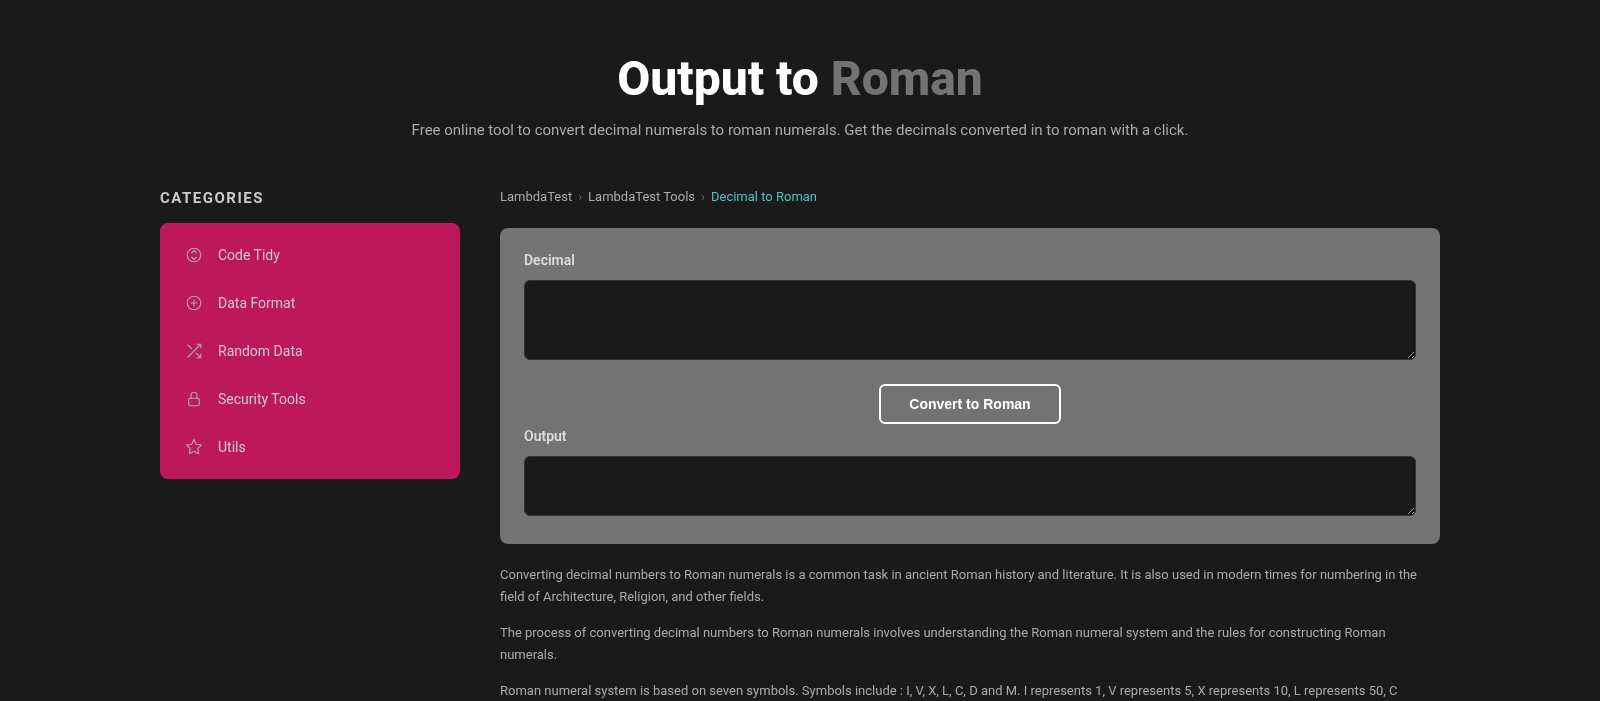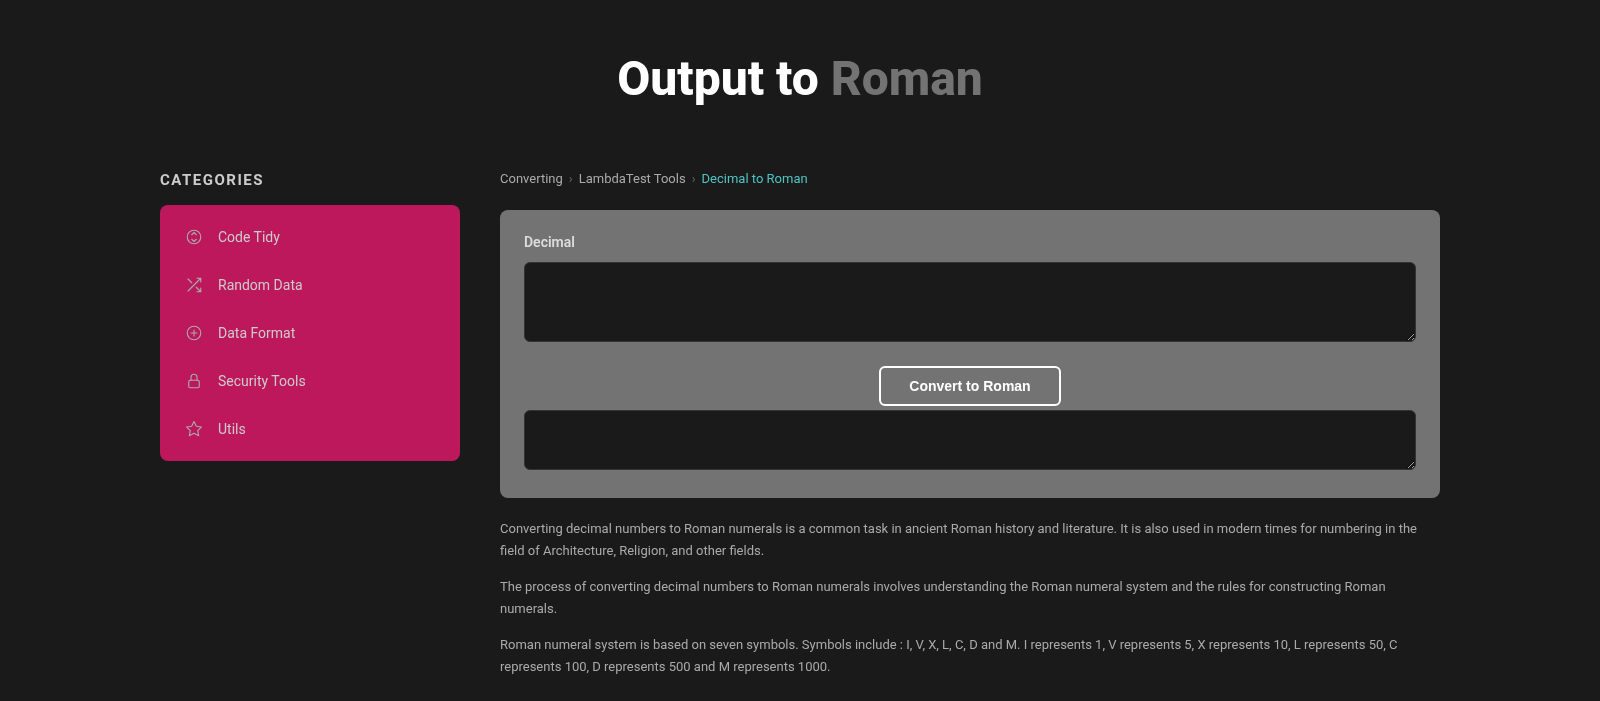--- a/index.html
+++ b/index.html
@@ -200,20 +200,21 @@
   </style>
 </head>
 <body>
 
 <header class="header">
   <h1 class="header-title">
     <span>Output to</span>
     <span> </span>
     <span class="roman-word">Roman</span>
   </h1>
+  <p class="header-subtitle">Free online tool to convert decimal numerals to roman numerals. Get the decimals converted in to roman with a click.</p>
 </header>
 
 <div class="main-layout">
 
   <aside class="sidebar">
     <div class="sidebar-categories-label">CATEGORIES</div>
     <nav class="sidebar-menu">
 
       <div class="sidebar-item">
         <span class="sidebar-icon">
@@ -221,39 +222,39 @@
               <circle cx="12" cy="12" r="9"></circle>
               <path d="M9 9l3-3 3 3M9 15l3 3 3-3"></path>
             </svg>
         </span>
         <span>Code Tidy</span>
       </div>
 
       <div class="sidebar-item">
         <span class="sidebar-icon">
           <svg viewBox="0 0 24 24">
-              <path d="M16 3h5v5M4 20L21 3M21 16v5h-5M15 15l6 6M4 4l5 5"></path>
-            </svg>
-        </span>
-        <span>Random Data</span>
-      </div>
-
-      <div class="sidebar-item">
-        <span class="sidebar-icon">
-          <svg viewBox="0 0 24 24">
               <circle cx="12" cy="12" r="9"></circle>
               <path d="M8 12h8M12 8v8"></path>
             </svg>
         </span>
         <span>Data Format</span>
       </div>
 
       <div class="sidebar-item">
         <span class="sidebar-icon">
           <svg viewBox="0 0 24 24">
+              <path d="M16 3h5v5M4 20L21 3M21 16v5h-5M15 15l6 6M4 4l5 5"></path>
+            </svg>
+        </span>
+        <span>Random Data</span>
+      </div>
+
+      <div class="sidebar-item">
+        <span class="sidebar-icon">
+          <svg viewBox="0 0 24 24">
               <rect x="5" y="11" width="14" height="10" rx="2"></rect>
               <path d="M8 11V7a4 4 0 0 1 8 0v4"></path>
             </svg>
         </span>
         <span>Security Tools</span>
       </div>
 
       <div class="sidebar-item">
         <span class="sidebar-icon">
           <svg viewBox="0 0 24 24">
@@ -262,39 +263,40 @@
         </span>
         <span>Utils</span>
       </div>
 
     </nav>
   </aside>
 
   <main class="content">
 
     <nav class="breadcrumb">
-      <span class="breadcrumb-link">Converting</span>
+      <span class="breadcrumb-link">LambdaTest</span>
       <span class="breadcrumb-separator">›</span>
       <span class="breadcrumb-link">LambdaTest Tools</span>
       <span class="breadcrumb-separator">›</span>
       <span class="breadcrumb-current">Decimal to Roman</span>
     </nav>
 
     <div class="tool-section">
 
       
       <div class="field-label">Decimal</div>
       <textarea class="input-area" style=""></textarea>
 
       
       <div class="convert-btn-row">
         <button class="convert-btn">Convert to Roman</button>
       </div>
 
       
+      <div class="field-label">Output</div>
       <textarea class="output-area" readonly="" style=""></textarea>
 
     </div>
 
     <div class="description-section">
       <p>Converting decimal numbers to Roman numerals is a common task in ancient Roman history and literature. It is also used in modern times for numbering in the field of Architecture, Religion, and other fields.</p>
       <p>The process of converting decimal numbers to Roman numerals involves understanding the Roman numeral system and the rules for constructing Roman numerals.</p>
       <p>Roman numeral system is based on seven symbols. Symbols include : I, V, X, L, C, D and M. I represents 1, V represents 5, X represents 10, L represents 50, C represents 100, D represents 500 and M represents 1000.</p>
 
     </div>

